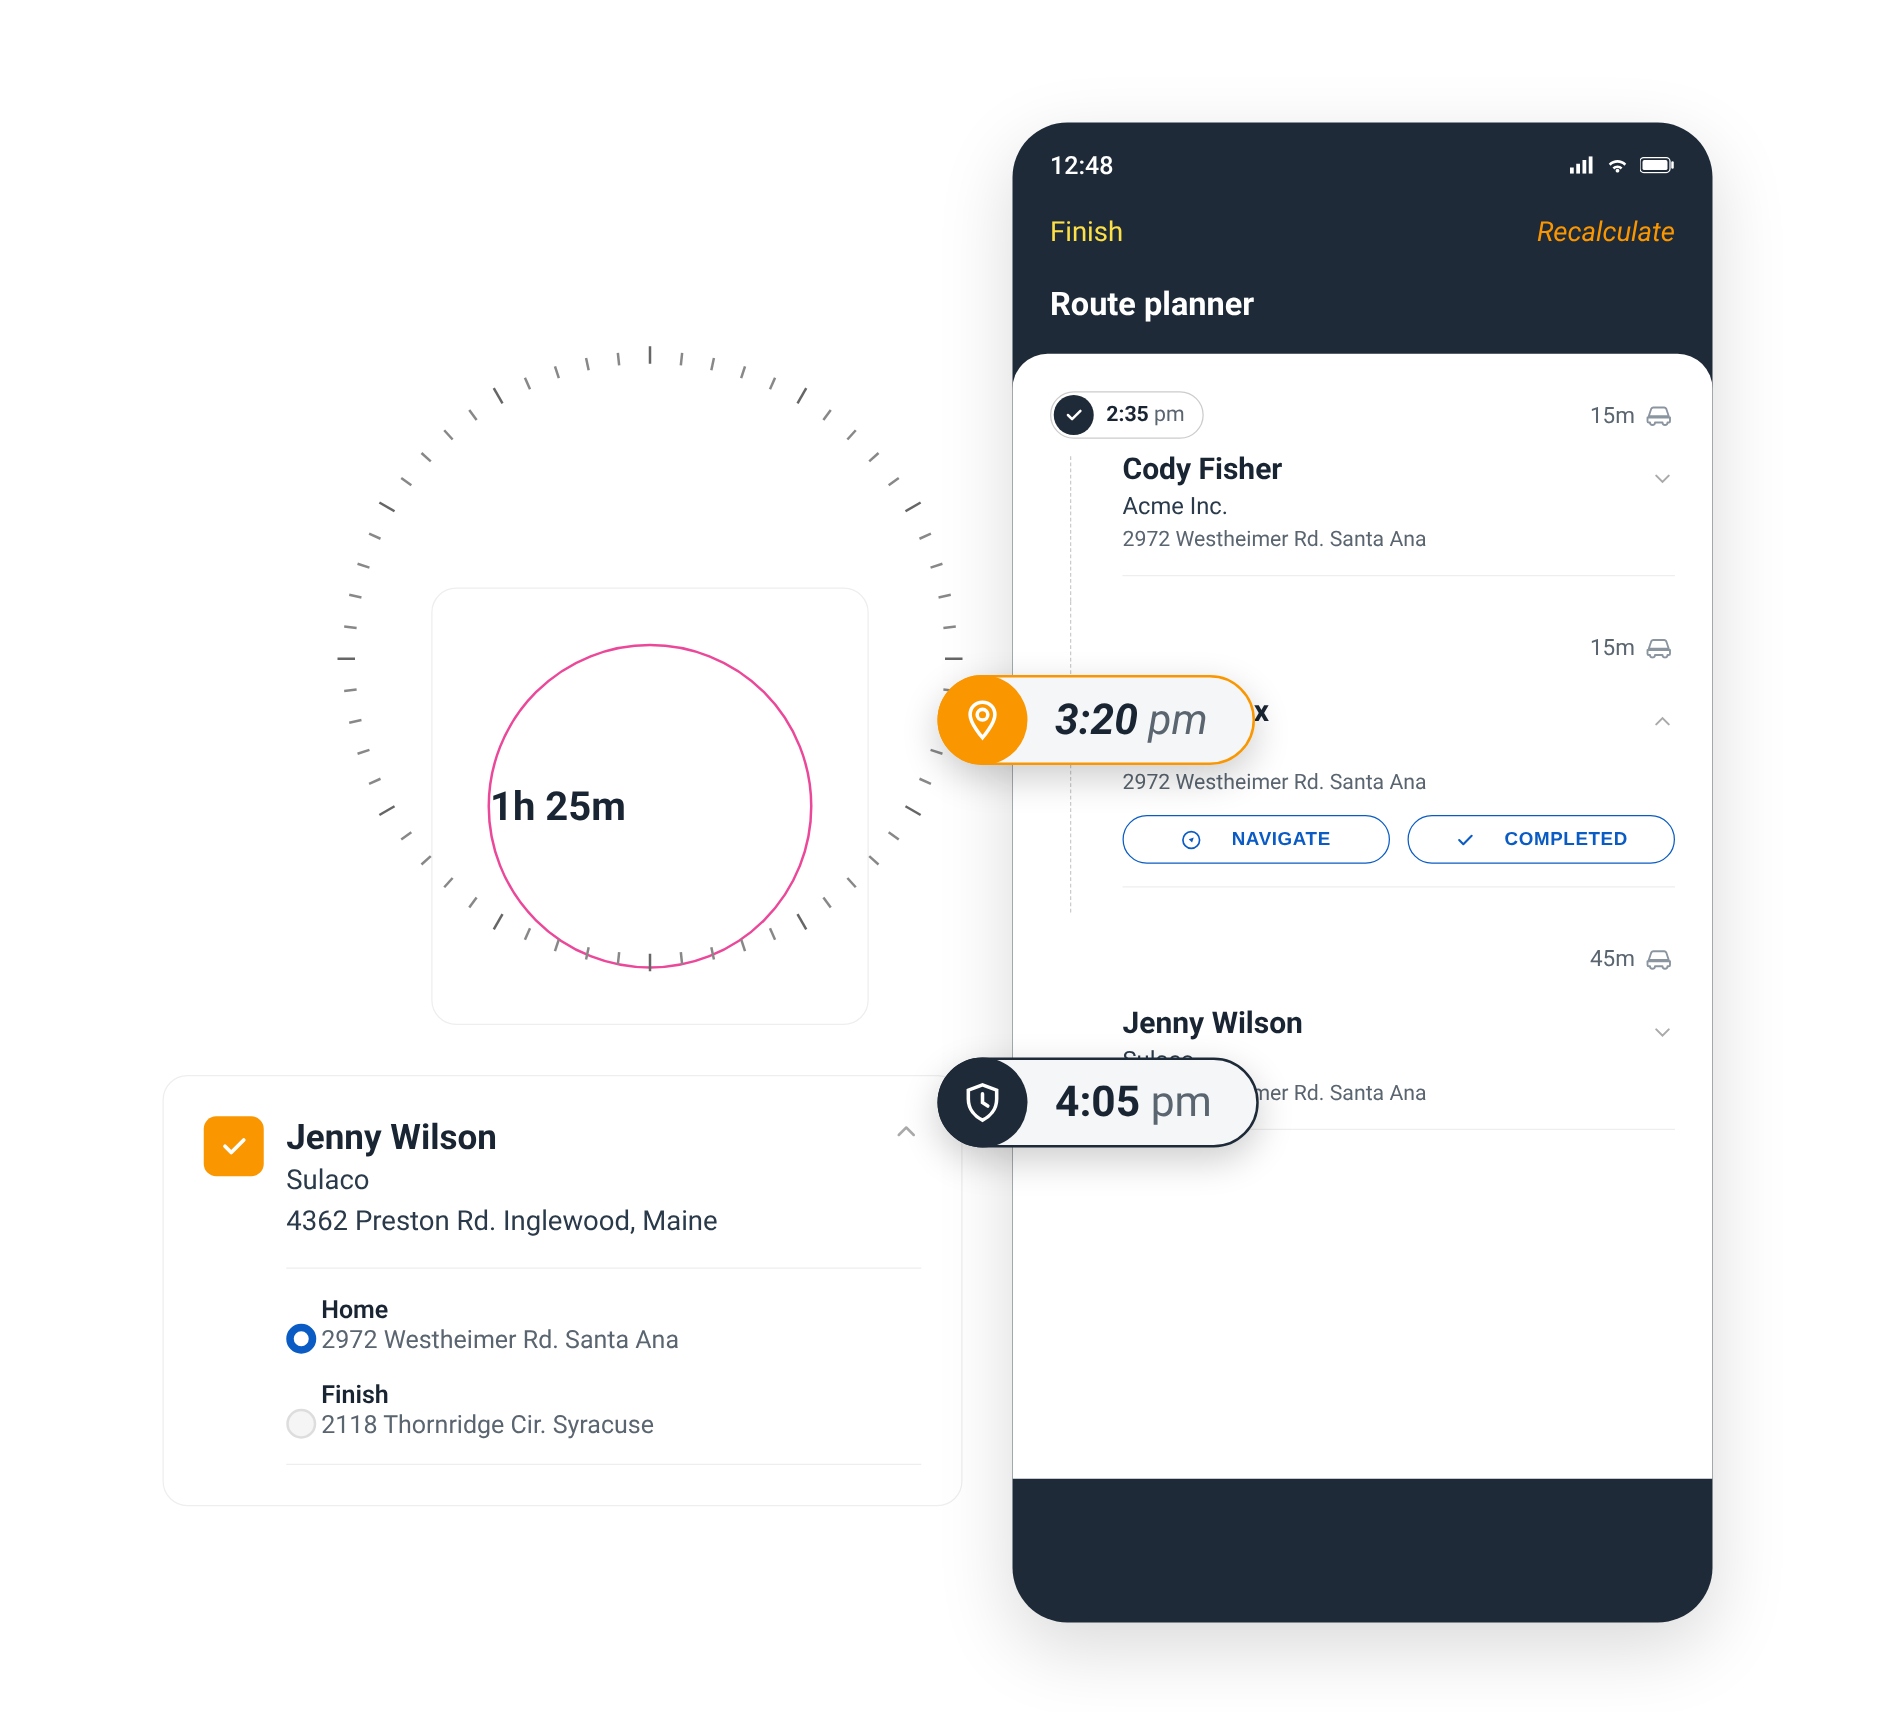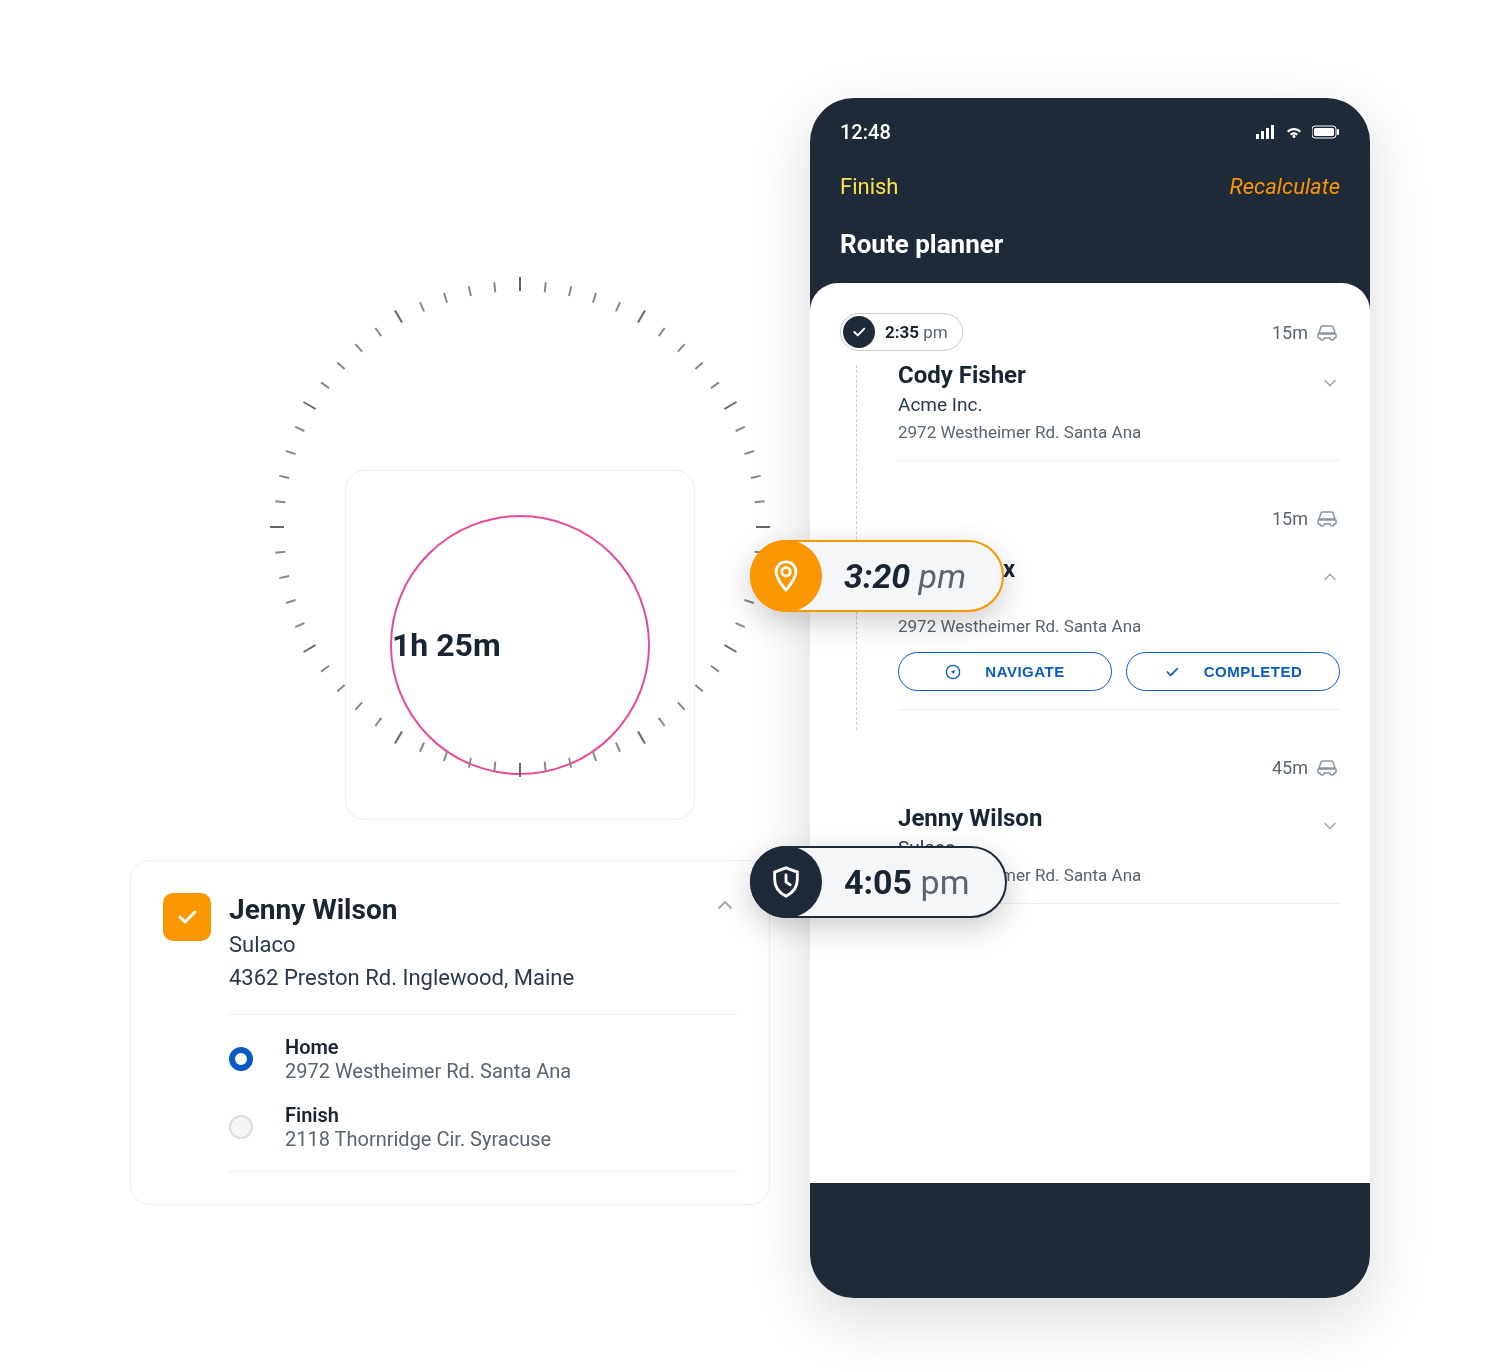--- a/index.html
+++ b/index.html
@@ -17,21 +17,21 @@
 
 .contact-card { position: absolute; top: 830px; left: 100px; width: 640px; background: #fff; border: 1px solid #eee; border-radius: 20px; padding: 32px; }
 .contact-header { display: flex; align-items: flex-start; gap: 18px; }
 .orange-check { width: 48px; height: 48px; background: #fa9600; border-radius: 10px; display: flex; align-items: center; justify-content: center; flex-shrink: 0; }
 .contact-info { flex: 1; }
 .contact-name { font-size: 28px; font-weight: 700; color: #1a2533; margin-bottom: 6px; }
 .contact-company { font-size: 22px; color: #2a3a4a; margin-bottom: 8px; }
 .contact-address { font-size: 22px; color: #2a3a4a; }
 .chev-up { color: #aaa; font-size: 24px; }
 .contact-divider { border: none; border-top: 1px solid #eee; margin: 24px 0 0 66px; }
-.addr-option { display: flex; align-items: center; gap: 32px; margin: 20px 0 0 66px; }
+.addr-option { display: flex; align-items: flex-end; gap: 4px; margin: 20px 0 0 66px; }
 .radio { width: 24px; height: 24px; border-radius: 50%; flex-shrink: 0; }
 .radio.selected { border: 6px solid #0a5cc4; background: #fff; }
 .radio.unselected { border: 2px solid #ddd; background: #f5f5f5; }
 .addr-label { font-size: 20px; font-weight: 600; color: #1a2533; }
 .addr-text { font-size: 20px; color: #5a6570; }
 
 
 .phone { position: absolute; top: 68px; left: 780px; width: 560px; height: 1200px; background: #1e2a38; border-radius: 44px; overflow: hidden; box-shadow: 0 20px 60px rgba(0,0,0,0.15); }
 .status-bar { display: flex; justify-content: space-between; align-items: center; padding: 22px 30px 10px; color: #fff; font-size: 20px; font-weight: 500; }
 .status-icons { display: flex; gap: 8px; align-items: center; }

